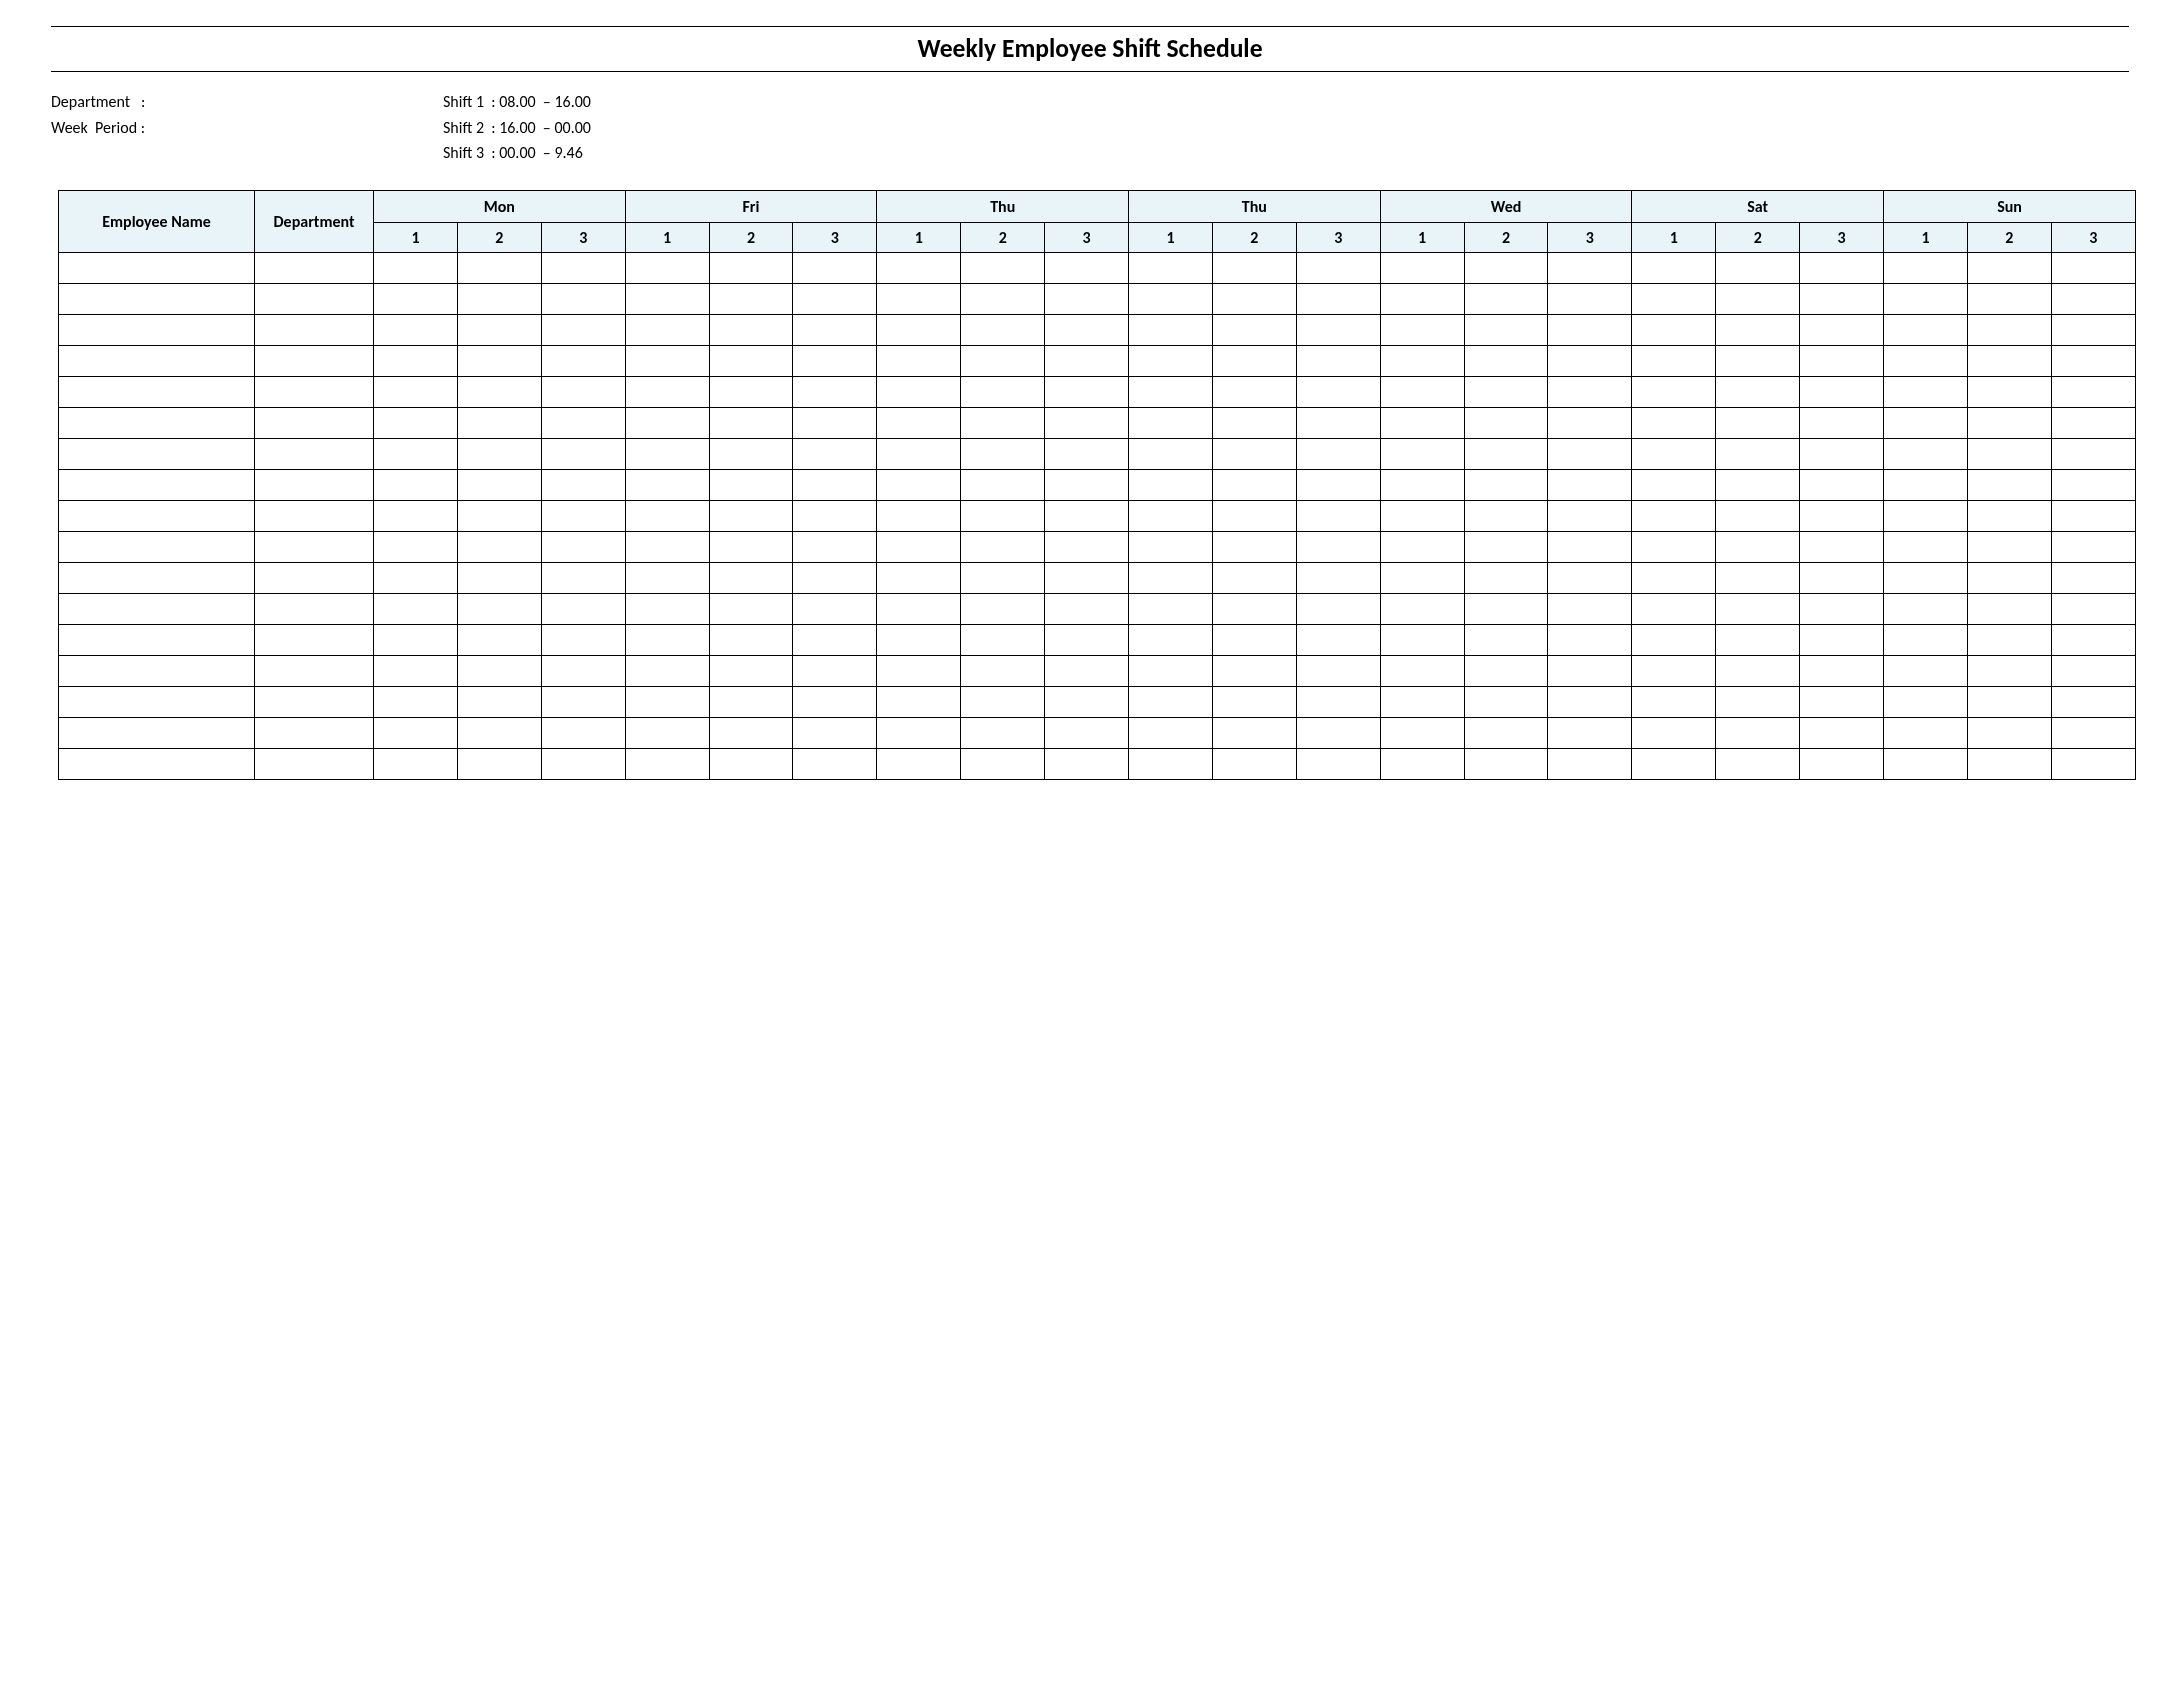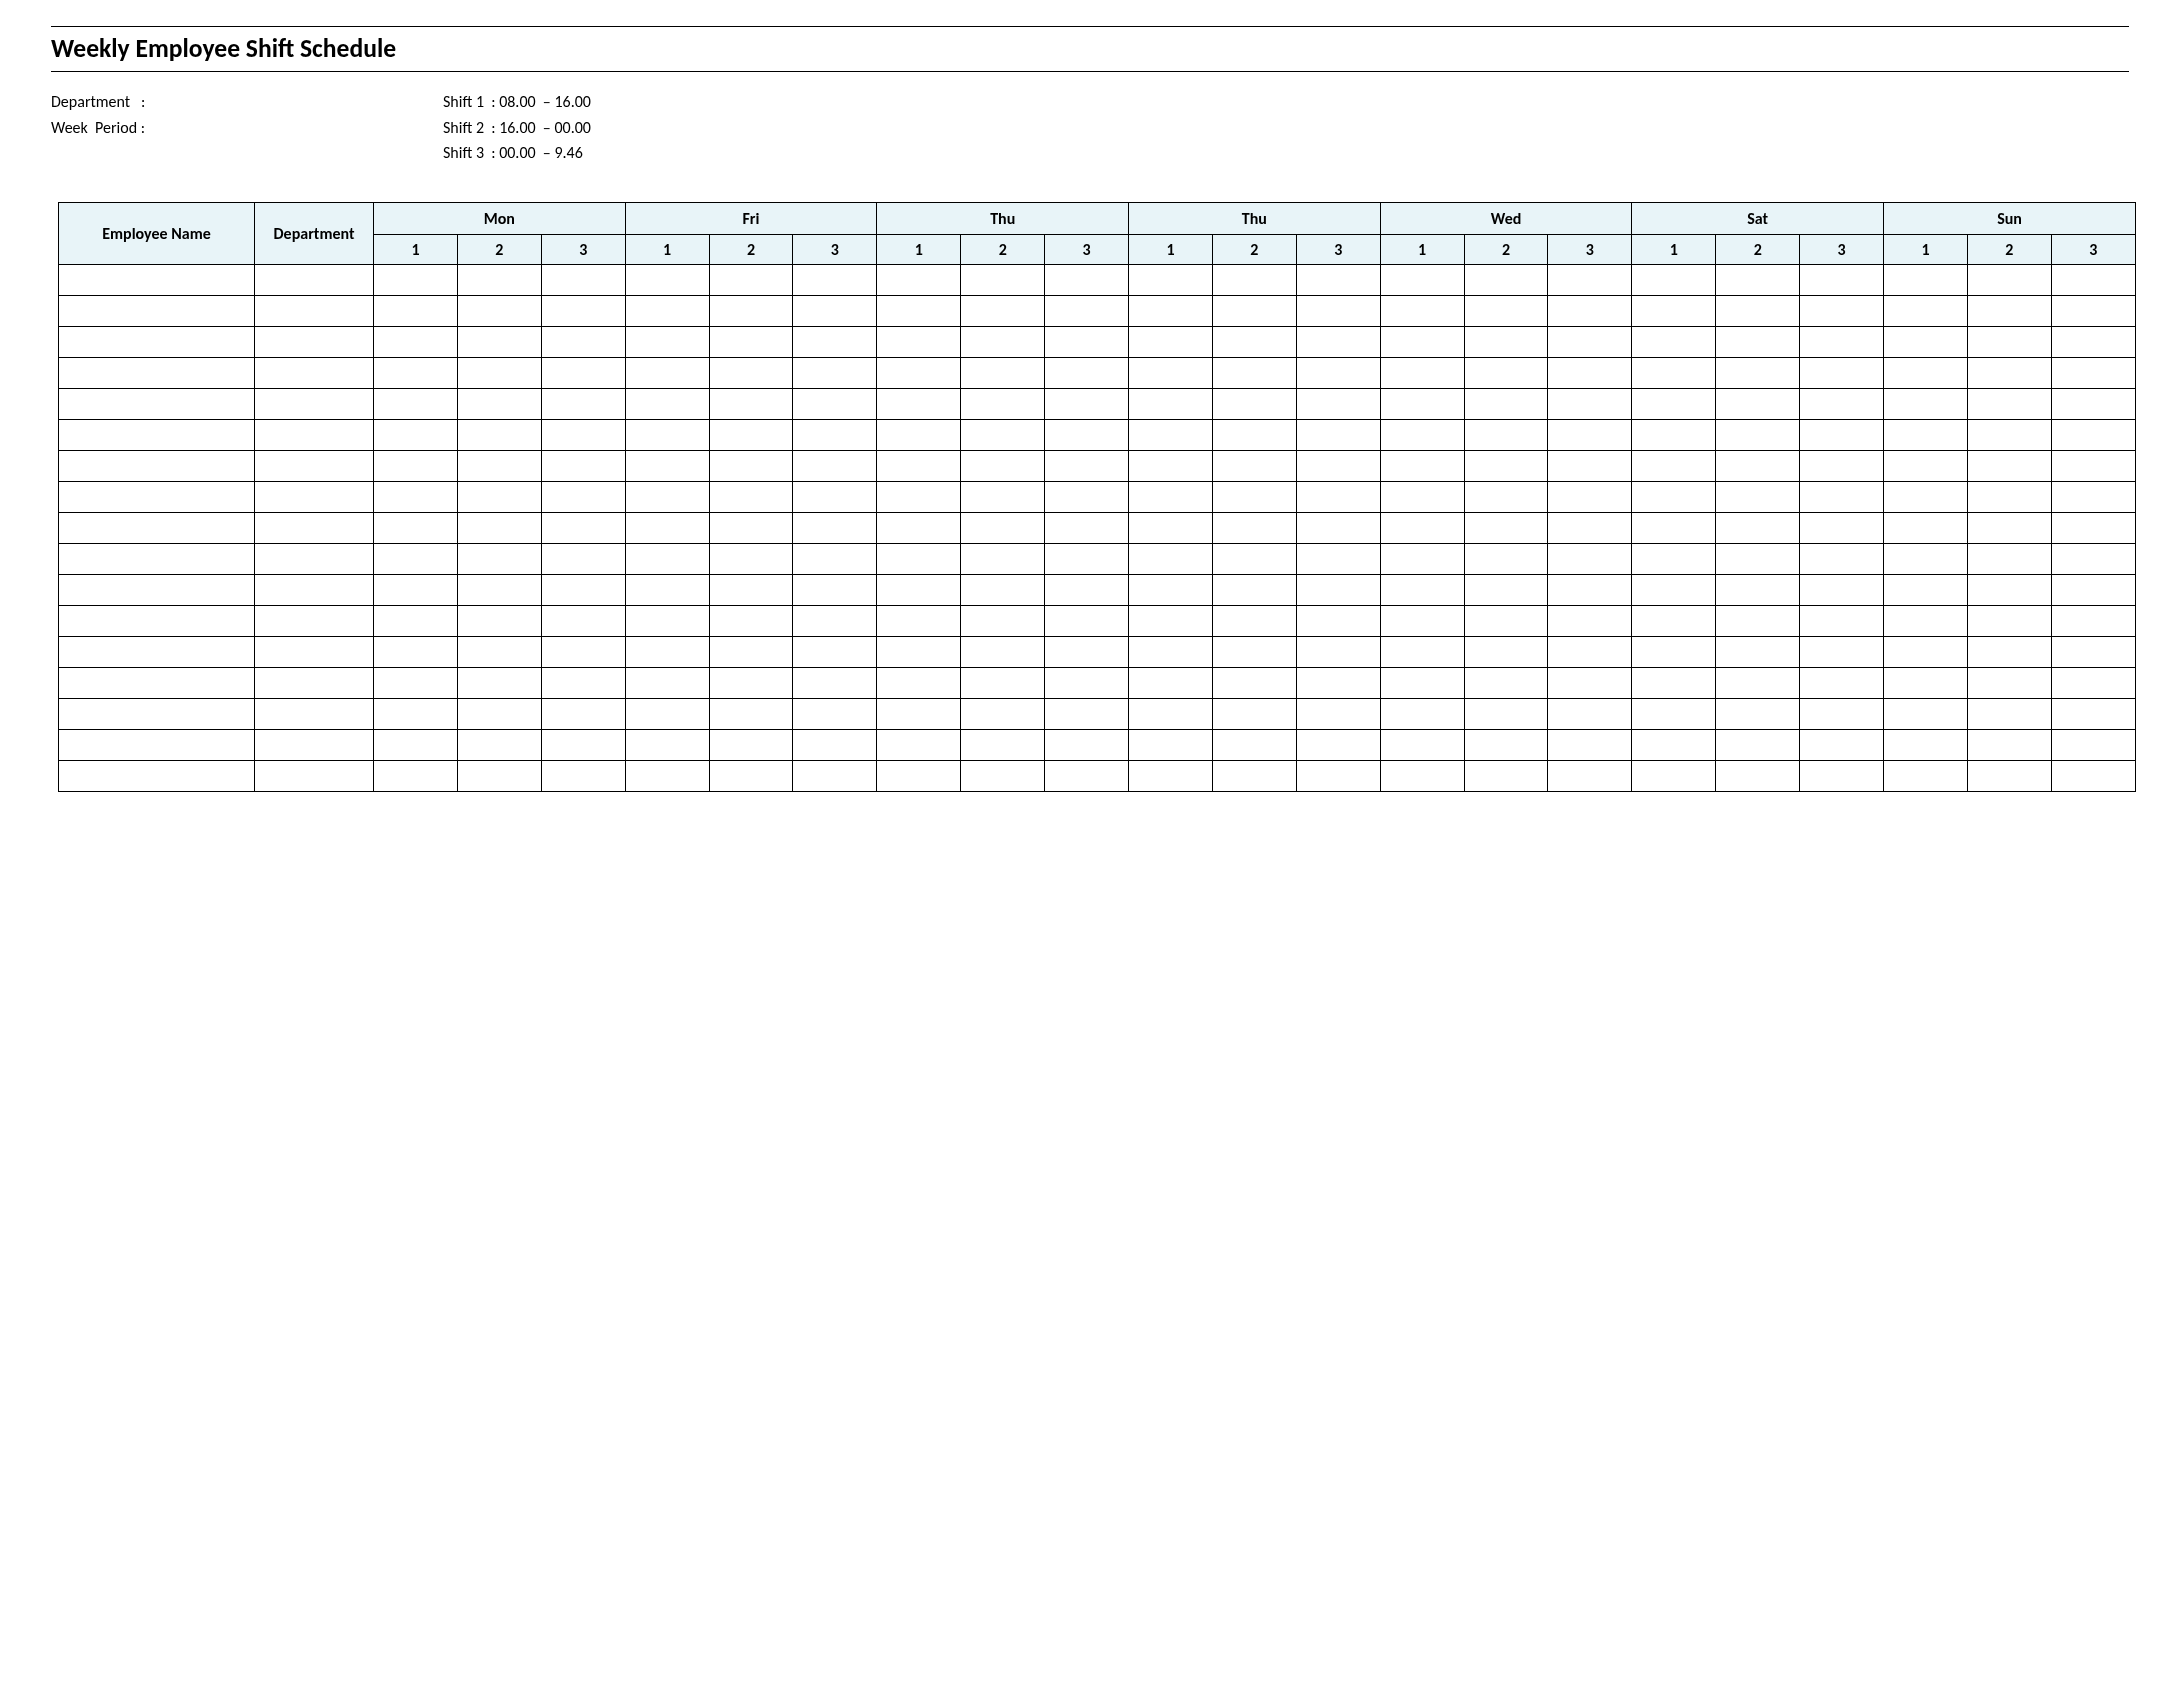--- a/index.html
+++ b/index.html
@@ -6,30 +6,31 @@
   body {
     font-family: Calibri, "Segoe UI", Arial, sans-serif;
     background: #fff;
     padding: 25.6px 51px;
     color: #000;
   }
   .title-block {
     border-top: 1.3px solid #000;
     border-bottom: 1.3px solid #000;
     padding: 6.8px 0;
+    text-align: center;
     margin-bottom: 17px;
   }
   .title-block h1 {
     font-size: 25.6px;
     font-weight: bold;
   }
   .info-block {
     display: flex;
     font-size: 16px;
-    margin-bottom: 36px;
+    margin-bottom: 24px;
     line-height: 1.6;
   }
   .info-left {
     width: 392px;
   }
   .info-left .row { white-space: pre; }
   .info-right .row { white-space: pre; }
   table {
     border-collapse: collapse;
     width: 100%;

